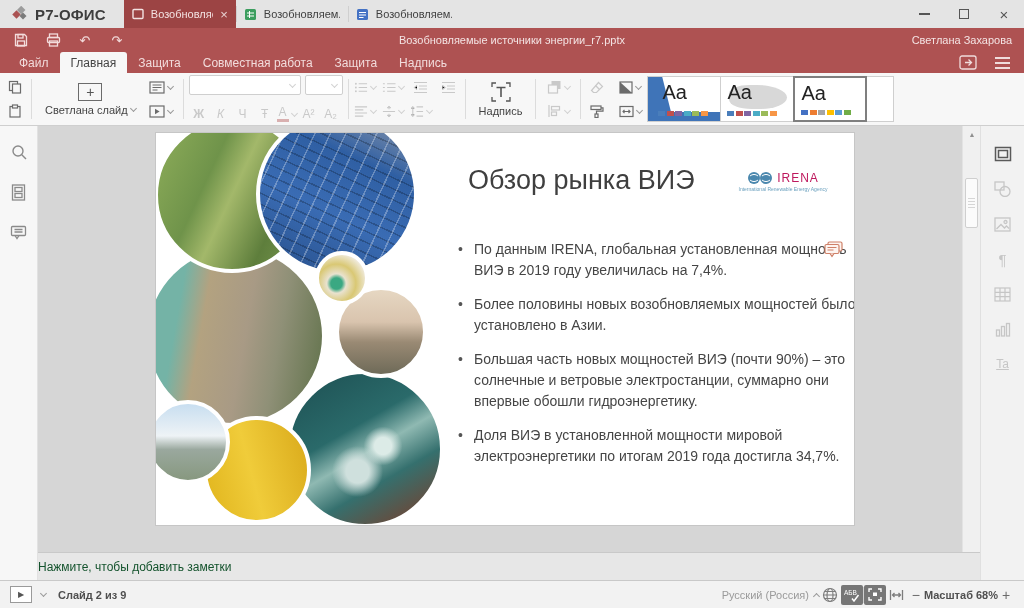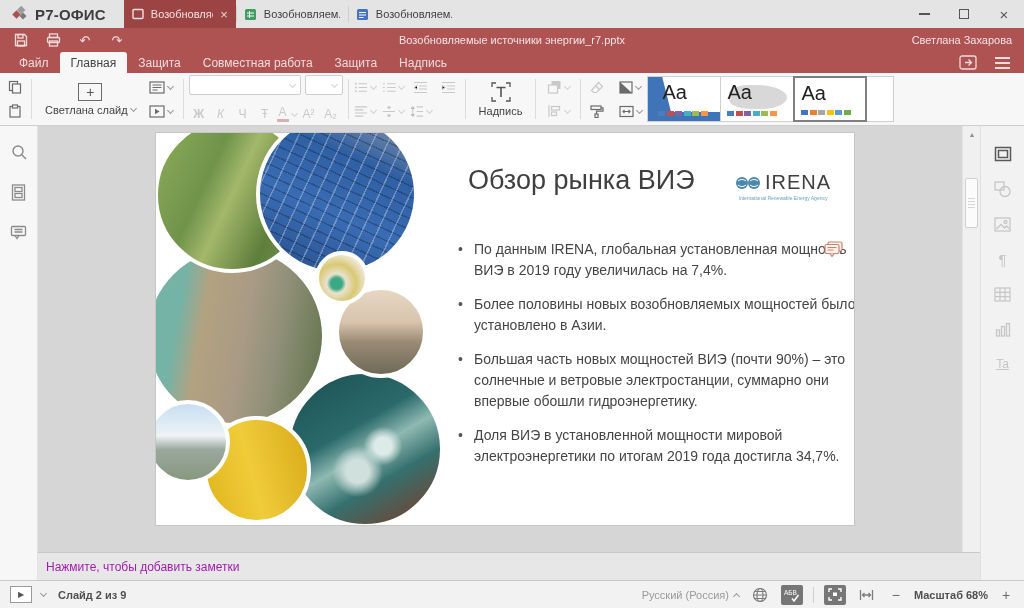--- a/index.html
+++ b/index.html
@@ -72,21 +72,21 @@
 .theme-more{width:28px;border:1px solid #cfcfcf;margin-left:-1px;background:#fff;display:flex;align-items:center;justify-content:center;}
 
 
 .main{position:absolute;left:0;top:126px;width:1024px;height:454px;}
 .left-rail{position:absolute;left:0;top:0;width:38px;height:454px;background:#f7f7f7;border-right:1px solid #e2e2e2;display:flex;flex-direction:column;align-items:center;padding-top:14px;gap:16px;}
 .railbtn{width:24px;height:24px;display:flex;align-items:center;justify-content:center;color:#8a8a8a;}
 .right-rail{position:absolute;right:0;top:0;width:44px;height:454px;background:#f2f2f2;border-left:1px solid #e0e0e0;display:flex;flex-direction:column;align-items:center;padding-top:16px;gap:11px;}
 .right-rail .railbtn{color:#c6c6c6;}
 .right-rail .railbtn.active{color:#5a5a5a;}
 .canvas{position:absolute;left:38px;top:0;width:942px;height:426px;background:#d6d6d6;}
-.notes{position:absolute;left:38px;top:426px;width:942px;height:28px;background:#e7e7e7;border-top:1px solid #c9c9c9;display:flex;align-items:center;padding-left:8px;font-size:12px;color:#a21caf;}
+.notes{position:absolute;left:38px;top:426px;width:942px;height:28px;background:#e7e7e7;border-top:1px solid #c9c9c9;display:flex;align-items:center;padding-left:0;font-size:12px;color:#14532d;}
 .scrollbar{position:absolute;right:0;top:0;width:18px;height:426px;background:#f0f0f0;border-left:1px solid #e3e3e3;}
 .scroll-up{position:absolute;top:0;left:0;width:18px;height:16px;display:flex;align-items:center;justify-content:center;color:#8f8f8f;font-size:7px;}
 .scroll-thumb{position:absolute;top:52px;left:2px;width:13px;height:50px;background:#fbfbfb;border:1px solid #cfcfcf;border-radius:2px;display:flex;align-items:center;justify-content:center;}
 .scroll-thumb .grip{width:7px;height:10px;background:repeating-linear-gradient(#d6d6d6 0 1px,transparent 1px 3px);}
 
 
 .slide{position:absolute;left:118px;top:7px;width:698px;height:392px;background:#fff;box-shadow:0 0 0 1px #c6c6c6;overflow:hidden;}
 .circle{position:absolute;border-radius:50%;border:4px solid #fff;}
 .c-windfield{left:-2px;top:-16px;width:156px;height:156px;z-index:2;background:linear-gradient(115deg,#8fae5a 0%,#6f934a 35%,#a3b86a 50%,#5e7e3c 75%,#7a9a50 100%);}
 .c-solar{left:100px;top:-20px;width:162px;height:162px;z-index:2;background:linear-gradient(205deg,#8a6a4e 0%,#6a83a8 12%,#2f5fa3 30%,#3a6cb4 60%,#274f8a 100%);}
@@ -94,34 +94,34 @@
 .c-dam{left:-12px;top:112px;width:182px;height:182px;z-index:1;background:linear-gradient(100deg,#74b3a6 0%,#74b3a6 20%,#b3a280 33%,#a89a85 55%,#8f9077 72%,#5e7048 100%);}
 .c-geo{left:159px;top:118px;width:54px;height:54px;z-index:4;background:radial-gradient(circle at 38% 62%,#3aa882 0 14%,#e9e2cf 24%,#d9c874 48%,#efe9d8 75%);}
 .c-offshore{left:179px;top:153px;width:92px;height:92px;z-index:3;background:linear-gradient(#e6d7c2 0%,#d9c4ae 38%,#9a8a74 62%,#6e6a58 100%);}
 .c-wave{left:130px;top:237px;width:158px;height:158px;z-index:2;background:radial-gradient(circle at 62% 48%,#dcebe7 0 7%,rgba(220,235,231,0) 16%),radial-gradient(circle at 45% 65%,#cfe0dd 0 9%,rgba(207,224,221,0) 20%),linear-gradient(150deg,#1d4f52 0%,#2a6a6a 38%,#8fb9b2 52%,#35706e 68%,#6e4636 92%);}
 .c-field{left:47px;top:283px;width:108px;height:108px;z-index:3;background:linear-gradient(75deg,#e0b41c 0%,#f0cc3a 45%,#d9a91a 100%);}
 .c-csp{left:-10px;top:267px;width:84px;height:84px;z-index:3;background:linear-gradient(#c8def0 0%,#eef3f6 42%,#9aa89e 60%,#87987f 100%);}
 
 .slide-title{position:absolute;left:312px;top:32px;font-size:27px;color:#3f3f3f;white-space:nowrap;}
 .irena{position:absolute;left:572px;top:38px;width:110px;display:flex;flex-direction:column;align-items:center;}
 .irena-row{display:flex;align-items:center;gap:4px;}
-.irena-name{font-size:20px;color:#404040;letter-spacing:1px;}
+.irena-name{font-size:12px;color:#be185d;letter-spacing:1px;}
 .irena-tag{font-size:5px;color:#6aa0be;margin-top:1px;white-space:nowrap;}
 .bullets{position:absolute;left:302px;top:106px;width:400px;font-size:14px;line-height:1.5;color:#454545;}
 .bullet{display:flex;margin-bottom:13px;}
 .bullet .mark{width:16px;flex:none;color:#555;}
 .bullet .btext{flex:1;}
 .comment-flag{position:absolute;left:668px;top:108px;}
 
 
 .statusbar{position:absolute;left:0;top:580px;width:1024px;height:28px;background:#f2f2f2;border-top:1px solid #c9c9c9;display:flex;align-items:center;padding:0 10px;}
 .sb-left{display:flex;align-items:center;gap:6px;}
 .startshow{width:22px;height:17px;border:1px solid #9a9a9a;background:#fff;display:flex;align-items:center;justify-content:center;color:#555;font-size:8px;}
 .sb-counter{font-size:11px;font-weight:700;color:#4f4f4f;margin-left:6px;white-space:nowrap;}
-.sb-right{margin-left:auto;display:flex;align-items:center;gap:10px;}
+.sb-right{margin-left:auto;display:flex;align-items:center;}
 .sb-lang{font-size:11px;color:#9a9a9a;display:flex;align-items:center;gap:5px;white-space:nowrap;}
 .caret-up{display:inline-block;width:5px;height:5px;border-right:1.3px solid #9a9a9a;border-bottom:1.3px solid #9a9a9a;transform:rotate(-135deg);position:relative;top:2px;}
 .sb-iconbtn{width:22px;height:20px;display:flex;align-items:center;justify-content:center;color:#7d7d7d;}
 .sb-dark{background:#767676;border-radius:2px;color:#fff;}
 .sb-sep{width:1px;height:16px;background:#d0d0d0;}
 .zoomtxt{font-size:11px;font-weight:700;color:#4f4f4f;white-space:nowrap;}
 .zoombtn{font-size:14px;color:#6b6b6b;width:16px;text-align:center;}
 svg{display:block;}
 </style>
 </head>

